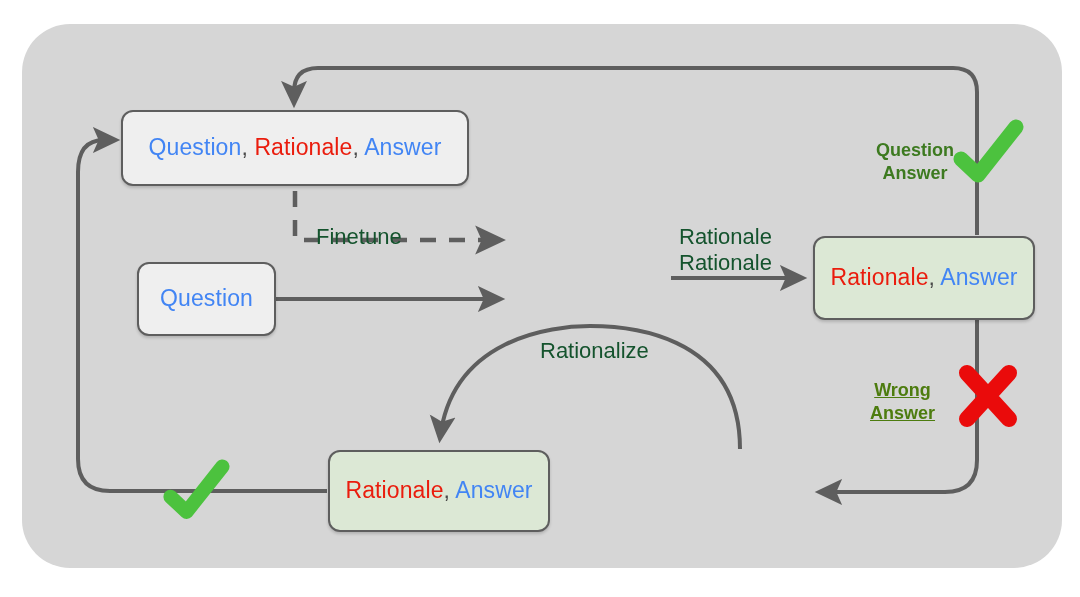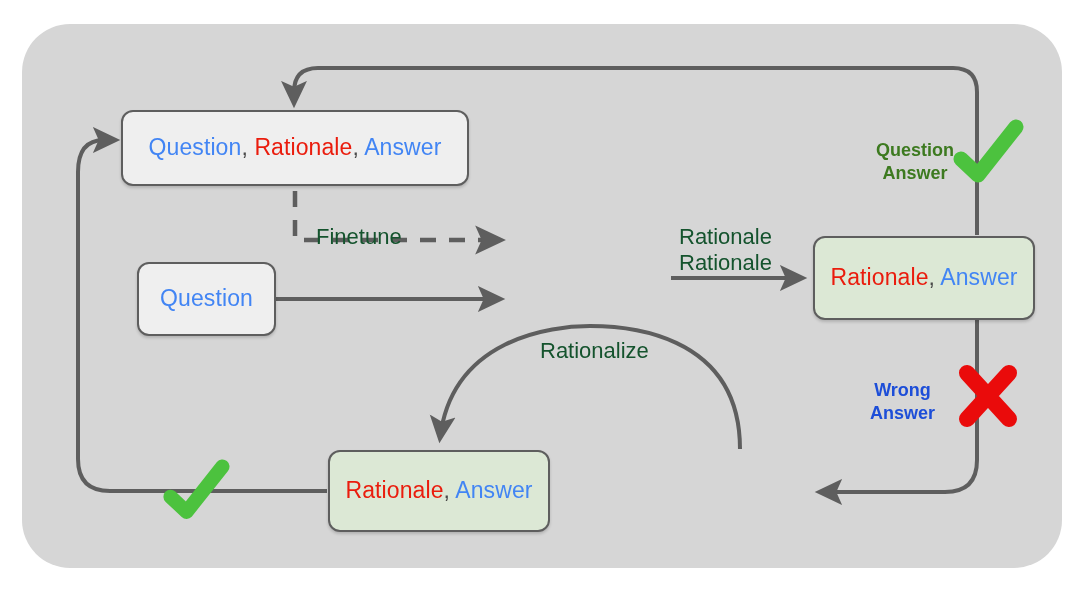--- a/index.html
+++ b/index.html
@@ -73,21 +73,21 @@
   .verdict-label {
     position: absolute;
     font-size: 18px;
     line-height: 1.25;
     text-align: center;
     white-space: nowrap;
     font-weight: 600;
     z-index: 6;
   }
   .verdict-correct { color: #3d7a20; }
-  .verdict-wrong   { color: #1d4ed8; }
+  .verdict-wrong   { color: #4d7c0f; text-decoration: underline; }
 
   .mark { position: absolute; z-index: 7; }
 
   #watermark {
     position: absolute;
     left: 4px;
     top: 558px;
     width: 170px;
     height: 34px;
     z-index: 9;

